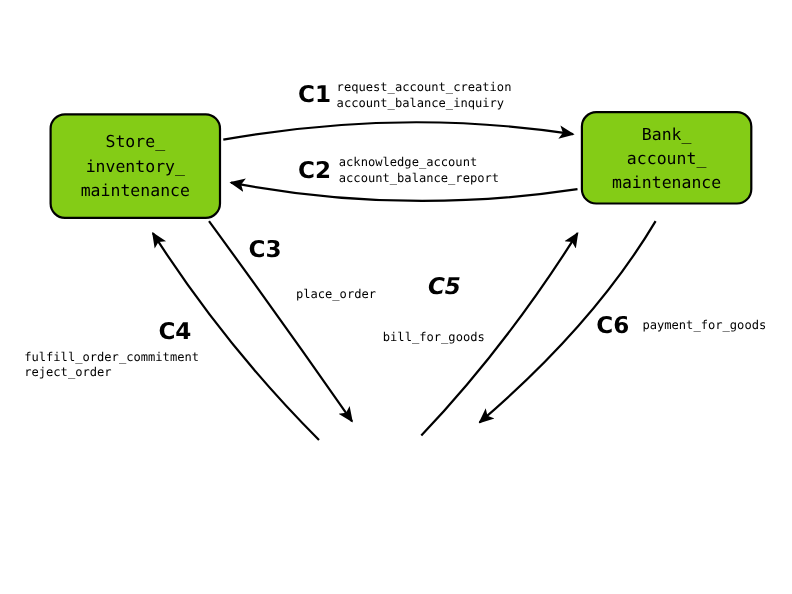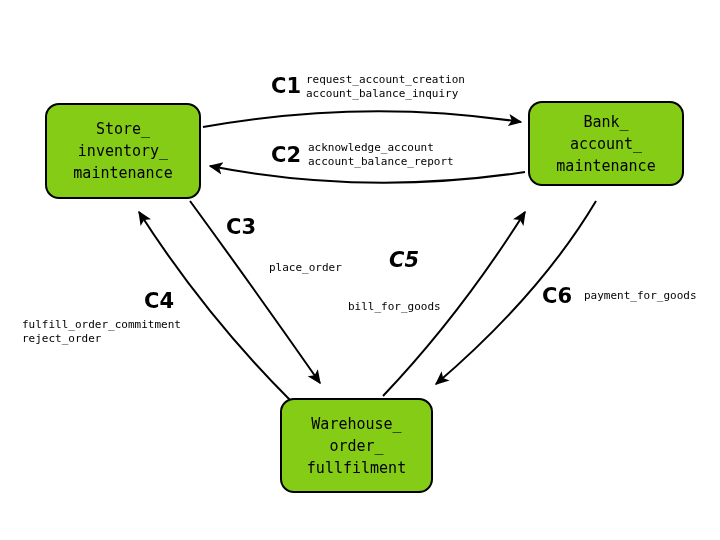--- a/index.html
+++ b/index.html
@@ -98,25 +98,20 @@
 inventory_
 maintenance</div>
   </div>
 
   <div class="node" id="node-bank">
     <div class="node-label">Bank_
 account_
 maintenance</div>
   </div>
 
-  <div class="node" id="node-warehouse">
-    <div class="node-label">Warehouse_
-order_
-fullfilment</div>
-  </div>
 
   <div class="edge-group">
     <div class="conn-id" style="left:271px; top:76px;">C1</div>
     <div class="conn-msgs" style="left:306px; top:73px;">request_account_creation
 account_balance_inquiry</div>
   </div>
 
   <div class="edge-group">
     <div class="conn-id" style="left:271px; top:145px;">C2</div>
     <div class="conn-msgs" style="left:308px; top:141px;">acknowledge_account

